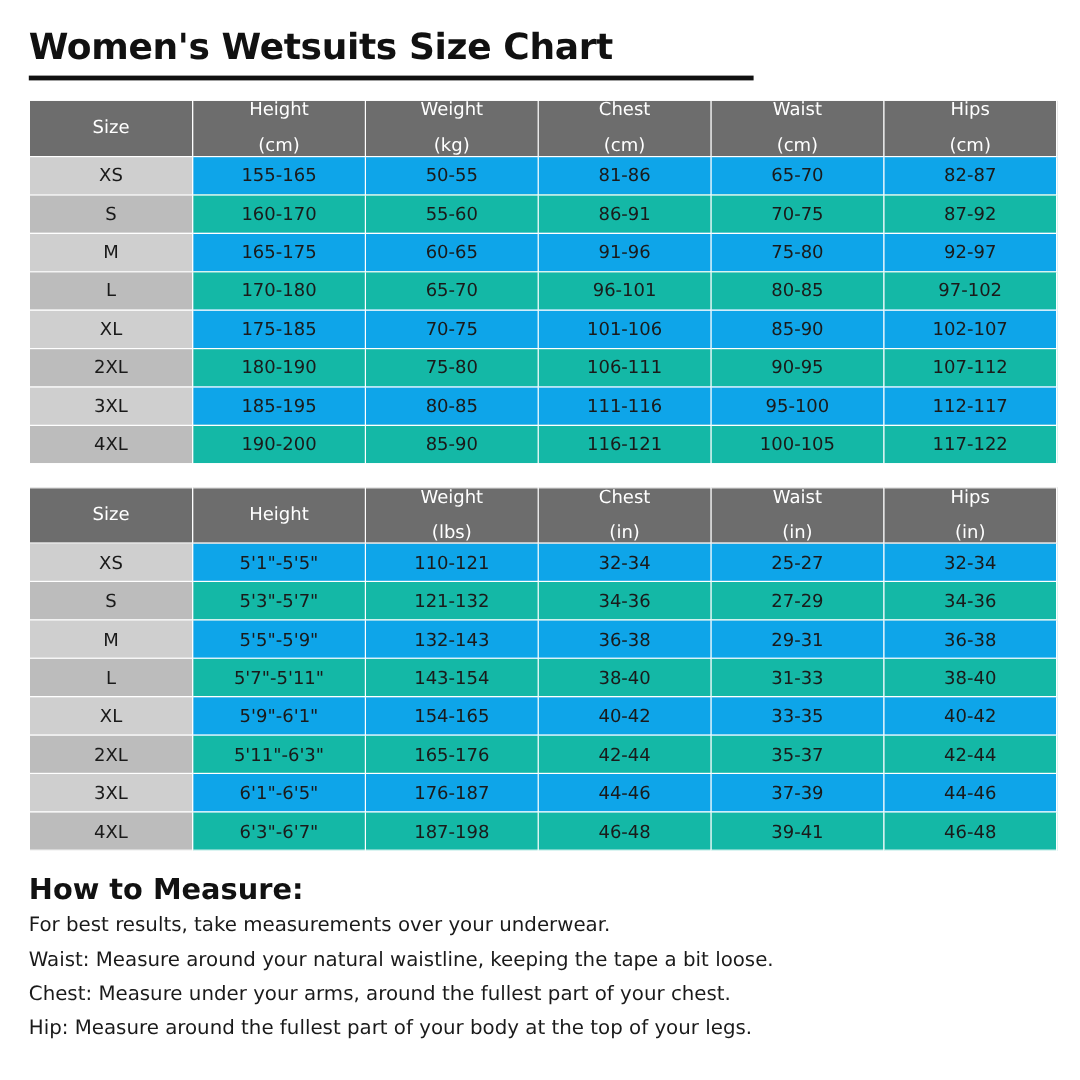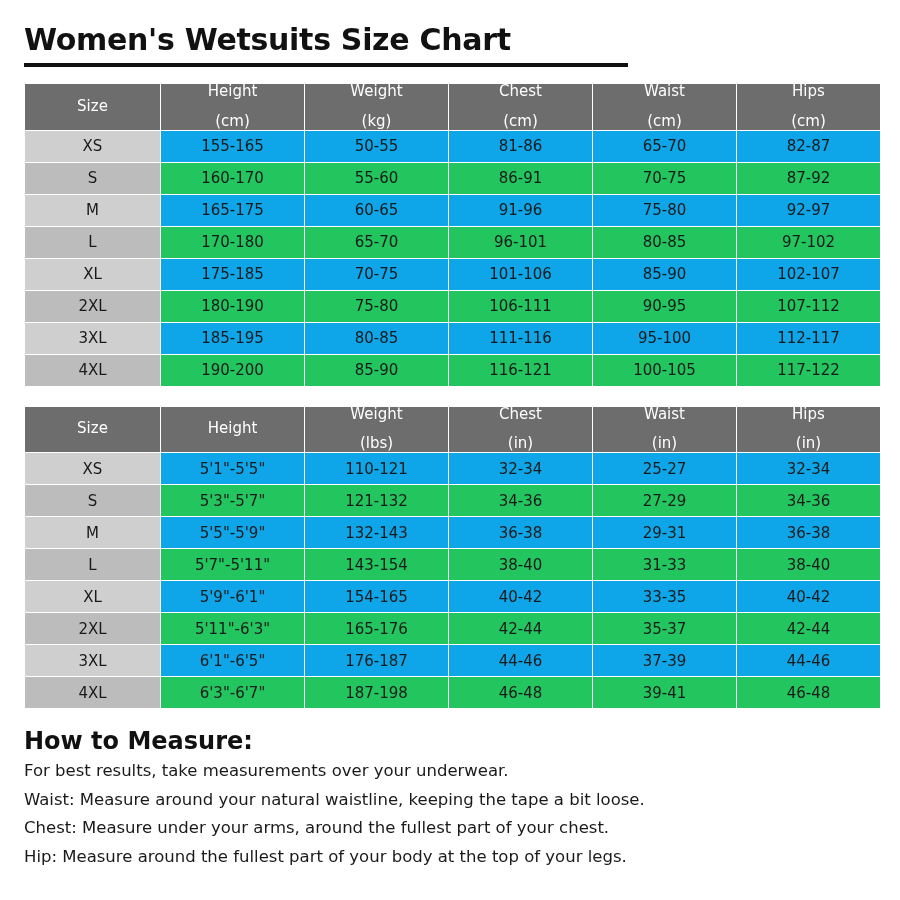--- a/index.html
+++ b/index.html
@@ -58,21 +58,21 @@
     height: 42px;
     line-height: 1.05;
   }
   thead th .unit {
     display: block;
     font-size: 15px;
     font-weight: normal;
     margin-top: 14px;
   }
   tbody tr.odd td { background: #0ea5e9; }
-  tbody tr.even td { background: #22c55e; }
+  tbody tr.even td { background: #14b8a6; }
   tbody td.sizecell {
     font-weight: normal;
   }
   tbody tr.odd td.sizecell { background: #cfcfcf; text-align: center; }
   tbody tr.even td.sizecell { background: #bcbcbc; }
   .col-size { width: 136px; }
   .col-other { width: 144px; }
   .table-gap { height: 19px; }
   .measure-title {
     font-size: 24px;

